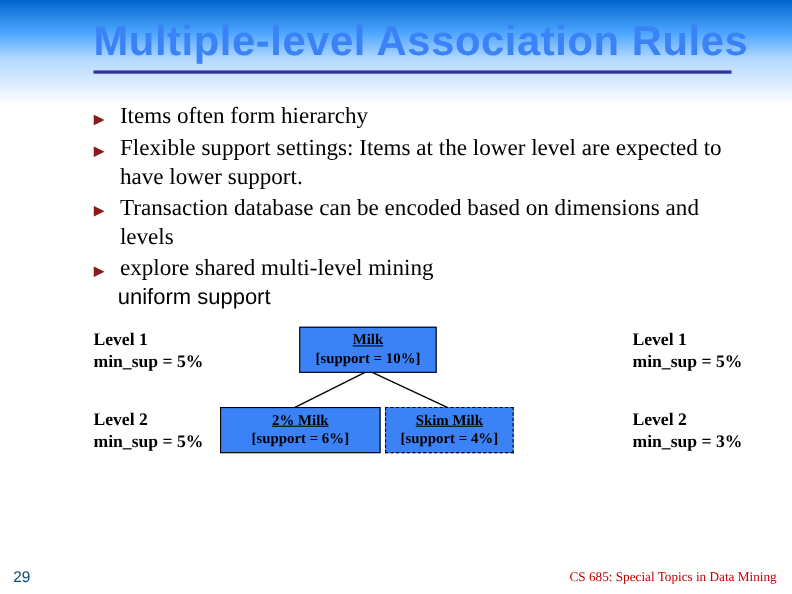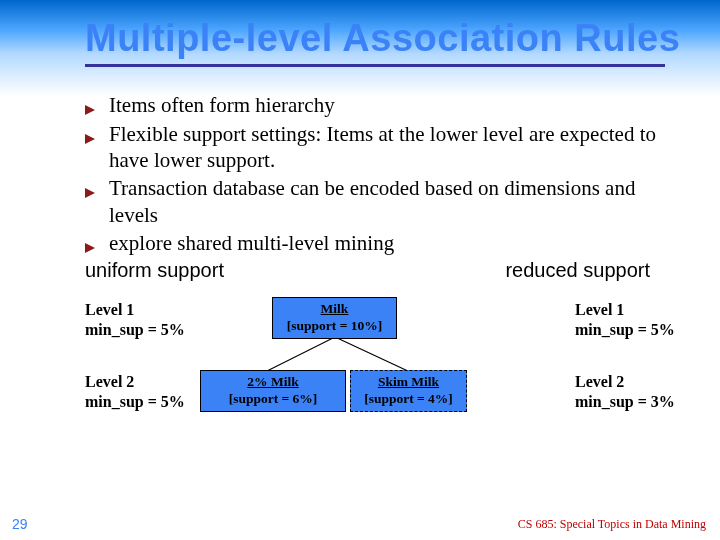--- a/index.html
+++ b/index.html
@@ -54,23 +54,23 @@
     margin-top: 9px;
     margin-right: 10px;
   }
   .bullet-text {
     font-size: 21px;
     line-height: 1.25;
     color: #000;
   }
   .support-labels {
     display: flex;
-    justify-content: space-between;
+    justify-content: flex-start;
     margin-top: 2px;
-    margin-left: 55px;
+    margin-left: 77px;
     margin-right: 40px;
   }
   .support-label {
     font-family: "Trebuchet MS", Verdana, sans-serif;
     font-size: 20px;
     color: #000;
   }
   .diagram-area {
     position: relative;
     margin-top: 10px;
@@ -98,21 +98,21 @@
   }
   .node .underline {
     text-decoration: underline;
   }
   .slide-number {
     position: absolute;
     bottom: 8px;
     left: 12px;
     font-family: Verdana, sans-serif;
     font-size: 14px;
-    color: #3b82f6;
+    color: #0c4a6e;
   }
   .footer-course {
     position: absolute;
     bottom: 8px;
     right: 14px;
     font-family: "Times New Roman", serif;
     font-size: 12px;
     color: #c00000;
   }
   svg.connector {
@@ -161,21 +161,20 @@
         <svg width="14" height="10">
             <polygon points="0,0 10,5 0,10" fill="#8b1a1a"></polygon>
           </svg>
       </span>
       <span class="bullet-text">explore shared multi-level mining</span>
     </div>
   </div>
 
   <div class="support-labels">
     <span class="support-label">uniform support</span>
-    <span class="support-label">reduced support</span>
   </div>
 
   <div class="diagram-area">
 
     <svg class="connector">
       <line x1="305" y1="45" x2="235" y2="80" stroke="#000" stroke-width="1.2"></line>
       <line x1="305" y1="45" x2="380" y2="80" stroke="#000" stroke-width="1.2"></line>
     </svg>
 
     <div class="label-block" style="left:55px; top:8px;">

